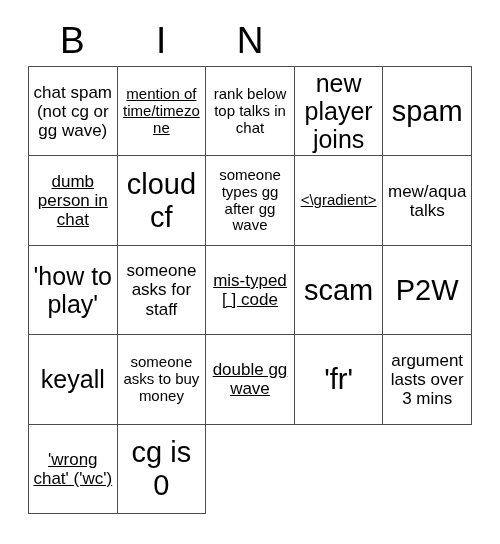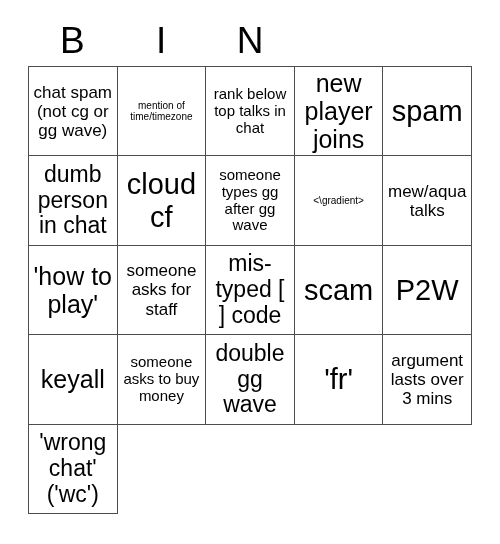--- a/index.html
+++ b/index.html
@@ -77,24 +77,24 @@
     width: 100%;
     line-height: 1.12;
     word-wrap: break-word;
     overflow-wrap: break-word;
     hyphens: manual;
   }
 
   
   .fs-xxl .cell-text { font-size: 29px; }
   .fs-xl  .cell-text { font-size: 25px; }
-  .fs-lg  .cell-text { font-size: 23px; }
+  .fs-lg  .cell-text { font-size: 17px; text-decoration: underline; }
   .fs-md  .cell-text { font-size: 17px; }
   .fs-sm  .cell-text { font-size: 15px; }
-  .fs-xs  .cell-text { font-size: 10px; }
+  .fs-xs  .cell-text { font-size: 15px; text-decoration: underline; }
   .fs-xxs .cell-text { font-size: 11px; }
 </style>
 </head>
 <body>
 
 <div class="card">
 
   <div class="header-row">
       <div class="header-letter">B</div>
       <div class="header-letter">I</div>
@@ -160,15 +160,18 @@
       </div>
       <div class="cell fs-xxl">
         <span class="cell-text">'fr'</span>
       </div>
       <div class="cell fs-md">
         <span class="cell-text">argument lasts over 3 mins</span>
       </div>
       <div class="cell fs-lg">
         <span class="cell-text">'wrong chat' ('wc')</span>
       </div>
+      <div class="cell fs-xxl">
+        <span class="cell-text">cg is 0</span>
+      </div>
     </div>
 
 </div>
 
 </body></html>

